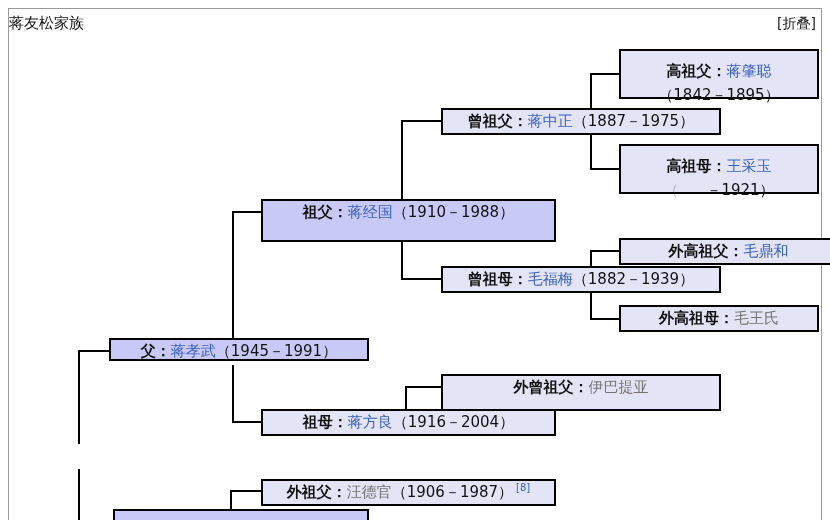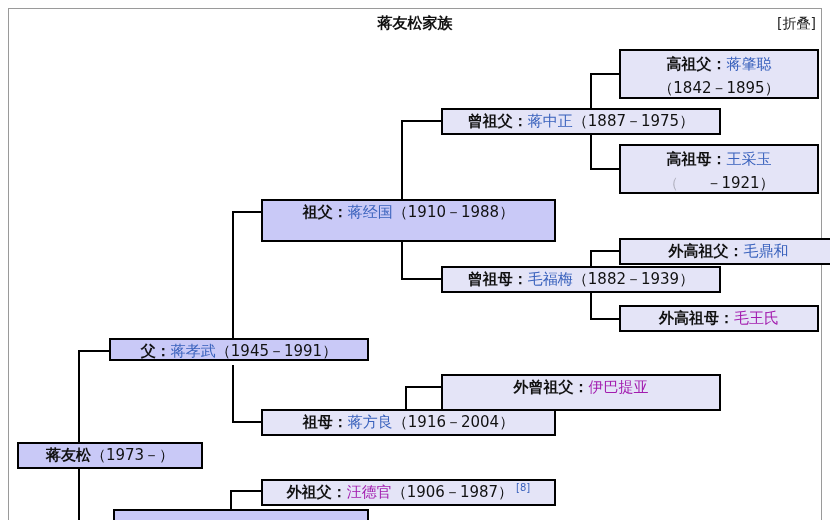--- a/index.html
+++ b/index.html
@@ -5,36 +5,36 @@
   html,body{margin:0;padding:0;background:#fff;}
   #stage{
     position:relative;width:830px;height:520px;overflow:hidden;
     font-family:"DejaVu Sans","Liberation Sans",sans-serif;
     background:#fff;
   }
   #frame{
     position:absolute;left:8px;top:8px;width:812px;height:560px;
     border:1px solid #9a9a9a;background:#fff;
   }
-  .titlebar{position:absolute;left:0;top:5px;width:100%;text-align:center;
-    font-size:15px;font-weight:bold;color:#111;}
+  .titlebar{position:absolute;left:0;top:5px;width:100%;
+    font-size:15px;font-weight:normal;color:#111;}
   .collapse{position:absolute;right:5px;top:6px;font-size:14px;color:#222;cursor:pointer;}
   .node{
     position:absolute;box-sizing:border-box;border:2px solid #000;
     background:#e4e4f7;font-size:15px;color:#111;text-align:center;
     white-space:nowrap;
   }
   .node.one{line-height:23px;}
   .node.dark{background:#c9c9f7;}
   .node .lbl{font-weight:bold;}
   .node .blue{color:#3a62bd;text-decoration:none;}
-  .node .red{color:#a21caf;text-decoration:none;}
+  .node .red{color:#737373;text-decoration:none;}
   .node .subj{font-weight:bold;color:#111;}
   .node .dates{color:#111;}
-  .node.two{line-height:24px;padding-top:1px;}
+  .node.two{line-height:24px;padding-top:8px;}
   .faded{opacity:0.25;}
   .gap{display:inline-block;width:28px;}
   sup.ref{font-size:10px;color:#3a62bd;vertical-align:super;line-height:0;margin-left:3px;}
   .line{position:absolute;background:#000;}
 </style>
 </head>
 <body>
 
 <div id="stage">
   <div id="frame">
@@ -107,23 +107,20 @@
     </div>
 
     <div class="node one" style="left:432px;top:365px;width:280px;height:37px">
       <span class="lbl">外曾祖父：</span><a class="red">伊巴提亚</a>
     </div>
 
     <div class="node one" style="left:252px;top:400px;width:295px;height:27px">
       <span class="lbl">祖母：</span><a class="blue">蒋方良</a><span class="dates">（1916－2004）</span>
     </div>
 
-    <div class="node one dark" style="left:8px;top:433px;width:186px;height:27px">
-      <span class="subj">蒋友松</span><span class="dates">（1973－）</span>
-    </div>
 
     <div class="node one" style="left:252px;top:470px;width:295px;height:27px">
       <span class="lbl">外祖父：</span><a class="red">汪德官</a><span class="dates">（1906－1987）</span><sup class="ref">[8]</sup>
     </div>
 
     <div class="node one dark" style="left:104px;top:500px;width:256px;height:30px"></div>
 
   </div>
 </div>
 

